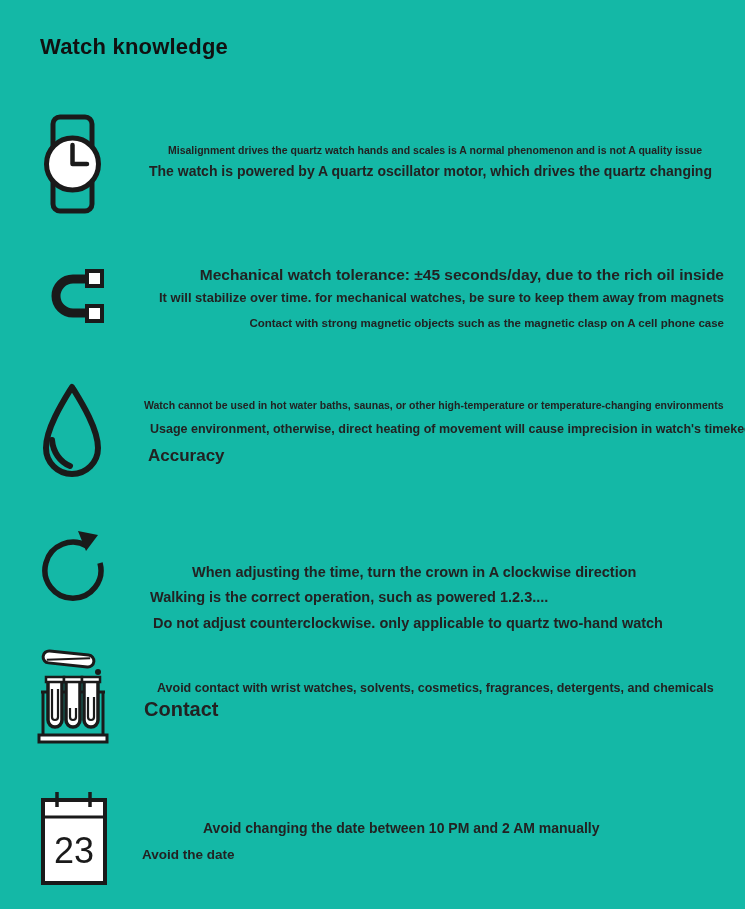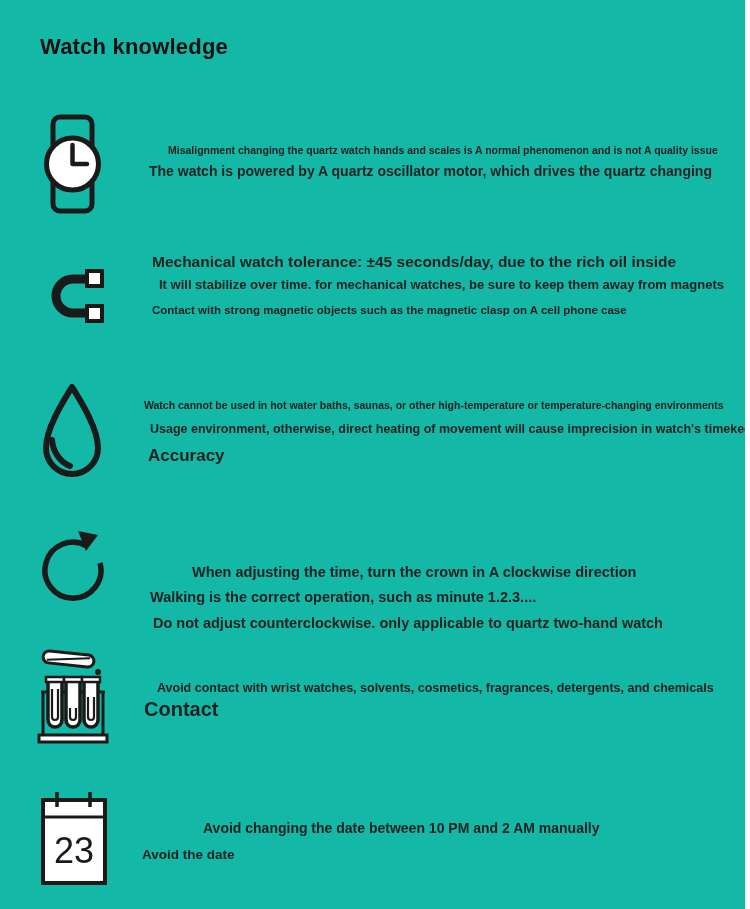--- a/index.html
+++ b/index.html
@@ -19,21 +19,21 @@
   .sec-text{
     position:absolute;left:142px;
     white-space:nowrap;font-weight:700;color:#222;line-height:1.2;
   }
   .sec-text div{line-height:1.25;}
 
   #t1{top:144px;}
   #t1 .l1{font-size:10.5px;margin-left:26px;}
   #t1 .l2{font-size:14px;margin-left:7px;margin-top:6px;}
 
-  #t2{top:252px;}
+  #t2{top:265px;text-align:right;}
   #t2 .l1{font-size:15.5px;margin-left:10px;}
   #t2 .l2{font-size:13px;margin-left:17px;margin-top:6px;}
   #t2 .l3{font-size:11.5px;margin-left:10px;margin-top:9px;font-weight:600;}
 
   #t3{top:399px;}
   #t3 .l1{font-size:10.5px;margin-left:2px;}
   #t3 .l2{font-size:12.5px;margin-left:8px;margin-top:10px;}
   #t3 .l3{font-size:17px;margin-left:6px;margin-top:7px;}
 
   #t4{top:531px;}
@@ -55,21 +55,21 @@
 <div class="page">
 
   <h1 class="title">Watch knowledge</h1>
 
   <svg class="icon" style="left:44px;top:114px;" width="57" height="100" viewBox="0 0 57 100">
     <rect x="9" y="3" width="39" height="94" rx="7" fill="none" stroke="#1a1a1a" stroke-width="5"></rect>
     <circle cx="28.5" cy="50" r="26" fill="#ffffff" stroke="#1a1a1a" stroke-width="5"></circle>
     <path d="M28.5,31 V50 H43" fill="none" stroke="#1a1a1a" stroke-width="4.5" stroke-linecap="round" stroke-linejoin="round"></path>
   </svg>
   <div class="sec-text" id="t1">
-    <div class="l1">Misalignment changing the quartz watch hands and scales is A normal phenomenon and is not A quality issue</div>
+    <div class="l1">Misalignment drives the quartz watch hands and scales is A normal phenomenon and is not A quality issue</div>
     <div class="l2">The watch is powered by A quartz oscillator motor, which drives the quartz changing</div>
   </div>
 
   <svg class="icon" style="left:44px;top:266px;" width="62" height="60" viewBox="0 0 62 60">
     <path d="M57,13 H29 A17,17 0 0 0 29,47 H57" fill="none" stroke="#1a1a1a" stroke-width="9"></path>
     <rect x="43" y="5" width="15" height="15" fill="#ffffff" stroke="#1a1a1a" stroke-width="4"></rect>
     <rect x="43" y="40" width="15" height="15" fill="#ffffff" stroke="#1a1a1a" stroke-width="4"></rect>
   </svg>
   <div class="sec-text" id="t2">
     <div class="l1">Mechanical watch tolerance: ±45 seconds/day, due to the rich oil inside</div>
@@ -86,21 +86,21 @@
     <div class="l2">Usage environment, otherwise, direct heating of movement will cause imprecision in watch's timekeeping</div>
     <div class="l3">Accuracy</div>
   </div>
 
   <svg class="icon" style="left:42px;top:522px;" width="66" height="84" viewBox="0 0 66 84">
     <path d="M45,24 A28,28 0 1 0 58,41" fill="none" stroke="#1a1a1a" stroke-width="5.5"></path>
     <polygon points="56,13 36,9 44,29" fill="#1a1a1a"></polygon>
   </svg>
   <div class="sec-text" id="t4">
     <div class="l1">When adjusting the time, turn the crown in A clockwise direction</div>
-    <div class="l2">Walking is the correct operation, such as minute 1.2.3....</div>
+    <div class="l2">Walking is the correct operation, such as powered 1.2.3....</div>
     <div class="l3">Do not adjust counterclockwise. only applicable to quartz two-hand watch</div>
   </div>
 
   <svg class="icon" style="left:36px;top:645px;" width="74" height="101" viewBox="0 0 74 101">
     <g transform="rotate(6 33 14)">
       <rect x="7" y="8" width="51" height="12" rx="6" fill="#ffffff" stroke="#1a1a1a" stroke-width="3"></rect>
       <line x1="11" y1="17" x2="54" y2="11" stroke="#1a1a1a" stroke-width="2"></line>
     </g>
     <circle cx="62" cy="27" r="3" fill="#1a1a1a"></circle>
     <line x1="5" y1="47" x2="69" y2="47" stroke="#1a1a1a" stroke-width="3"></line>

